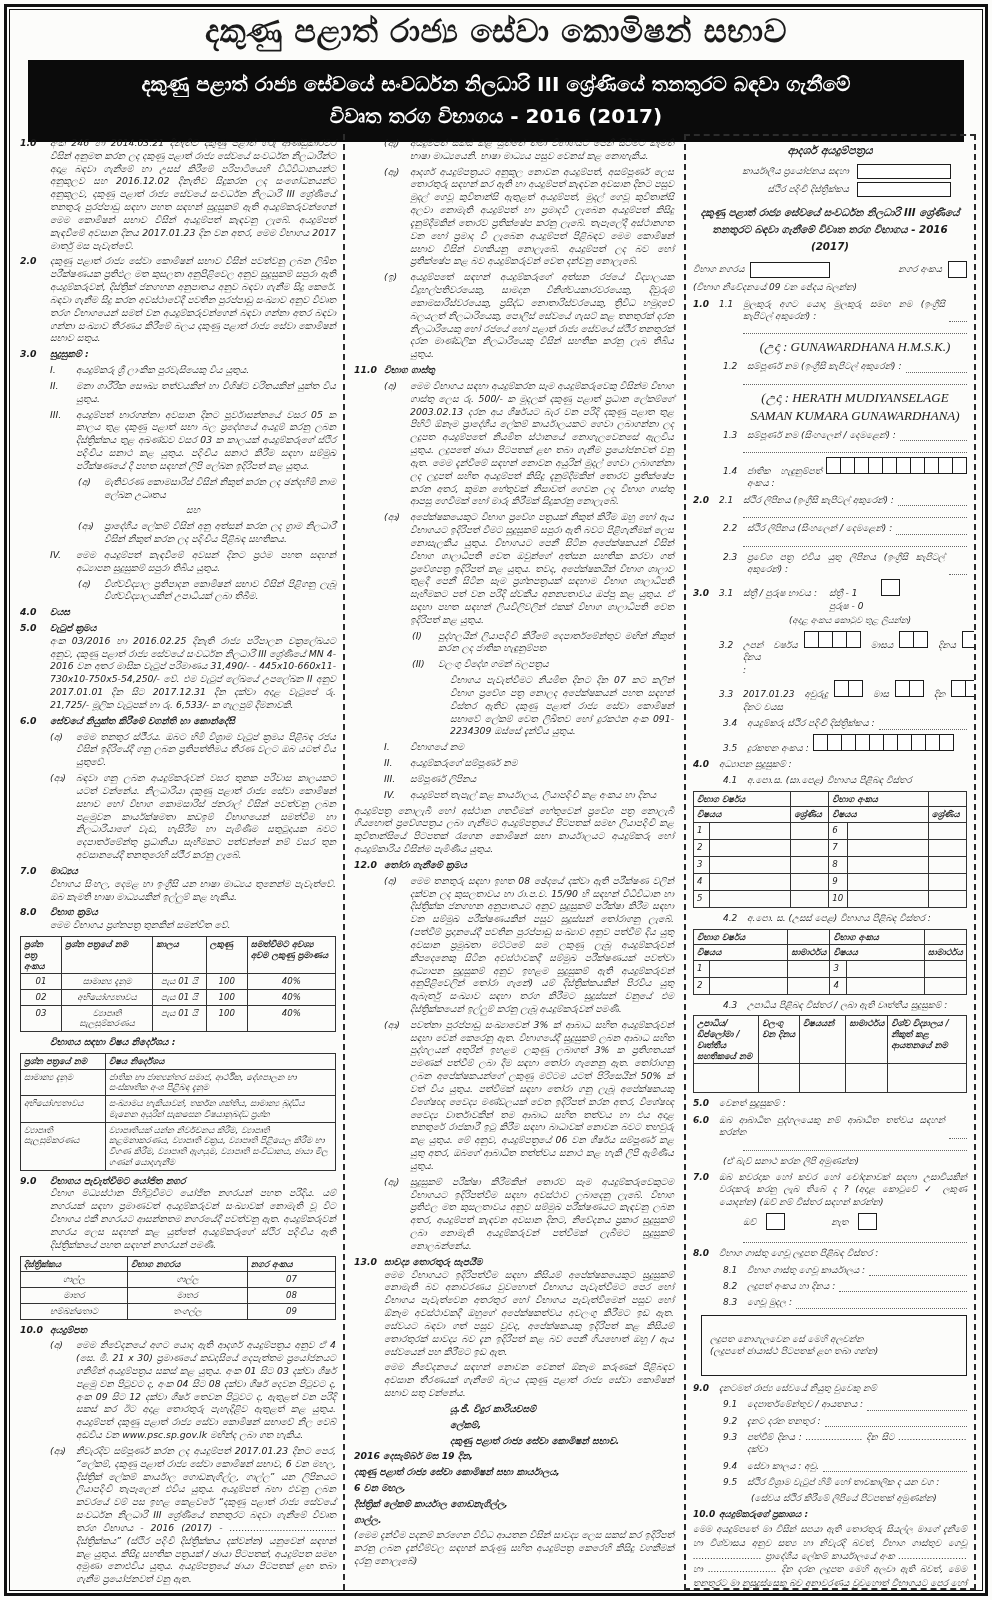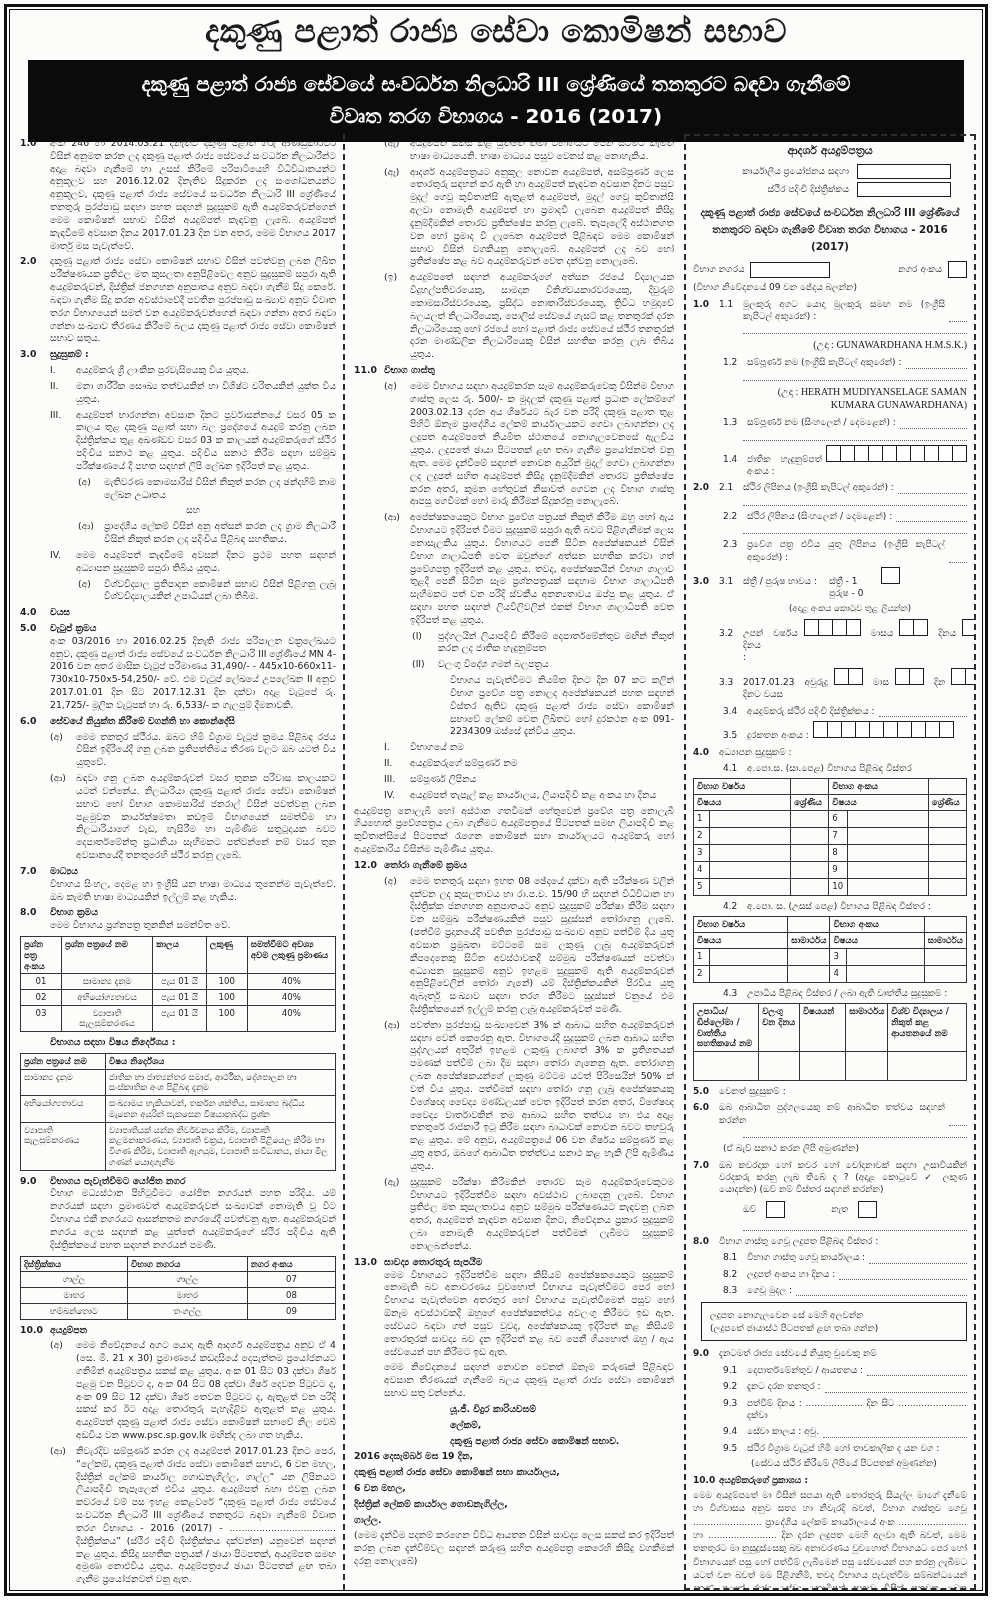--- a/index.html
+++ b/index.html
@@ -1,21 +1,21 @@
 <!DOCTYPE html>
 <html><head>
 <meta charset="utf-8">
 <style>
   html,body{margin:0;padding:0;background:#e9e9e6;font-family:"DejaVu Sans",sans-serif;}
   .sheet{position:relative;width:992px;height:1600px;margin:0 auto;background:#fcfcfa;color:#1c1c1c;overflow:hidden;}
   .frame{position:absolute;inset:4px;border:3px solid #101010;}
   .frame-inner{position:absolute;inset:2px;border:1px solid #101010;}
   .masthead{position:absolute;top:12px;left:0;right:0;text-align:center;font-weight:bold;font-size:32px;letter-spacing:.5px;}
   .banner{position:absolute;top:60px;left:28px;right:28px;background:#0b0b0b;color:#fff;text-align:center;font-weight:bold;font-size:20px;line-height:1.6;padding:8px 6px 10px;}
-  .cols{position:absolute;top:134px;left:20px;right:16px;bottom:10px;display:flex;font-size:9.3px;line-height:1.38;text-align:justify;}
+  .cols{position:absolute;top:134px;left:20px;right:16px;bottom:10px;display:flex;font-size:9.3px;line-height:1.38;text-align:justify;font-style:italic;}
   .col1{width:316px;padding-right:7px;overflow:hidden;}
   .col2{width:320px;border-left:2px dashed #2c2c2c;padding:0 7px 0 9px;overflow:hidden;}
   .col3{flex:1;border:2px dashed #2c2c2c;margin-left:3px;padding:5px 7px;overflow:hidden;font-size:9px;}
   .blk{margin:3px 0;}
   .sec{display:flex;}
   .sec .num{flex:0 0 30px;font-weight:bold;}
   .sec .bd{flex:1;}
   .sec .h{font-weight:bold;}
   .li{display:flex;margin-left:30px;}
   .li .m{flex:0 0 26px;}
@@ -39,26 +39,26 @@
   .medrow .tx{flex:1;}
   .sq{width:17px;height:15px;border:1.5px solid #1d1d1d;background:#fff;flex:0 0 auto;display:inline-block;vertical-align:middle;}
   .cityrow{display:flex;align-items:center;gap:6px;margin:5px 0 2px;}
   .wbox{width:78px;height:14px;border:1.5px solid #1d1d1d;background:#fff;}
   .sp{flex:1;}
   .fl{display:flex;align-items:baseline;margin:4px 0 2px;}
   .fl .pn{flex:0 0 26px;font-weight:bold;}
   .fl .sn{flex:0 0 24px;}
   .fl .lead{flex:1;border-bottom:1px dotted #666;min-width:18px;align-self:flex-end;height:3px;margin-left:4px;}
   .dotline{border-bottom:1px dotted #666;height:9px;margin:0 0 4px 50px;}
-  .ex{font-family:"Liberation Serif",serif;font-size:10px;margin:2px 0 3px 50px;text-align:right;}
+  .ex{font-family:"Liberation Serif",serif;font-size:13px;margin:2px 0 3px 50px;text-align:center;}
   .cells{display:inline-flex;vertical-align:middle;margin-left:4px;}
   .cells i{width:13px;height:15px;border:1px solid #1d1d1d;border-left:none;background:#fff;}
   .cells i:first-child{border-left:1px solid #1d1d1d;}
   .note{font-size:8.6px;}
-  .paste{border:1.2px solid #1d1d1d;padding:6px 8px;margin:6px 0 6px 8px;text-align:left;}
+  .paste{border:1.2px solid #1d1d1d;padding:17px 8px;margin:6px 0 6px 8px;text-align:left;}
   .chkrow{display:flex;align-items:center;gap:10px;margin:5px 0 3px 50px;}
   .decl{margin:3px 0;font-size:9px;line-height:1.48;}
   .glabel{margin:0 2px 0 10px;}
 </style>
 </head>
 <body>
 
 <div class="sheet">
   <div class="frame">
       <div class="frame-inner"></div>

